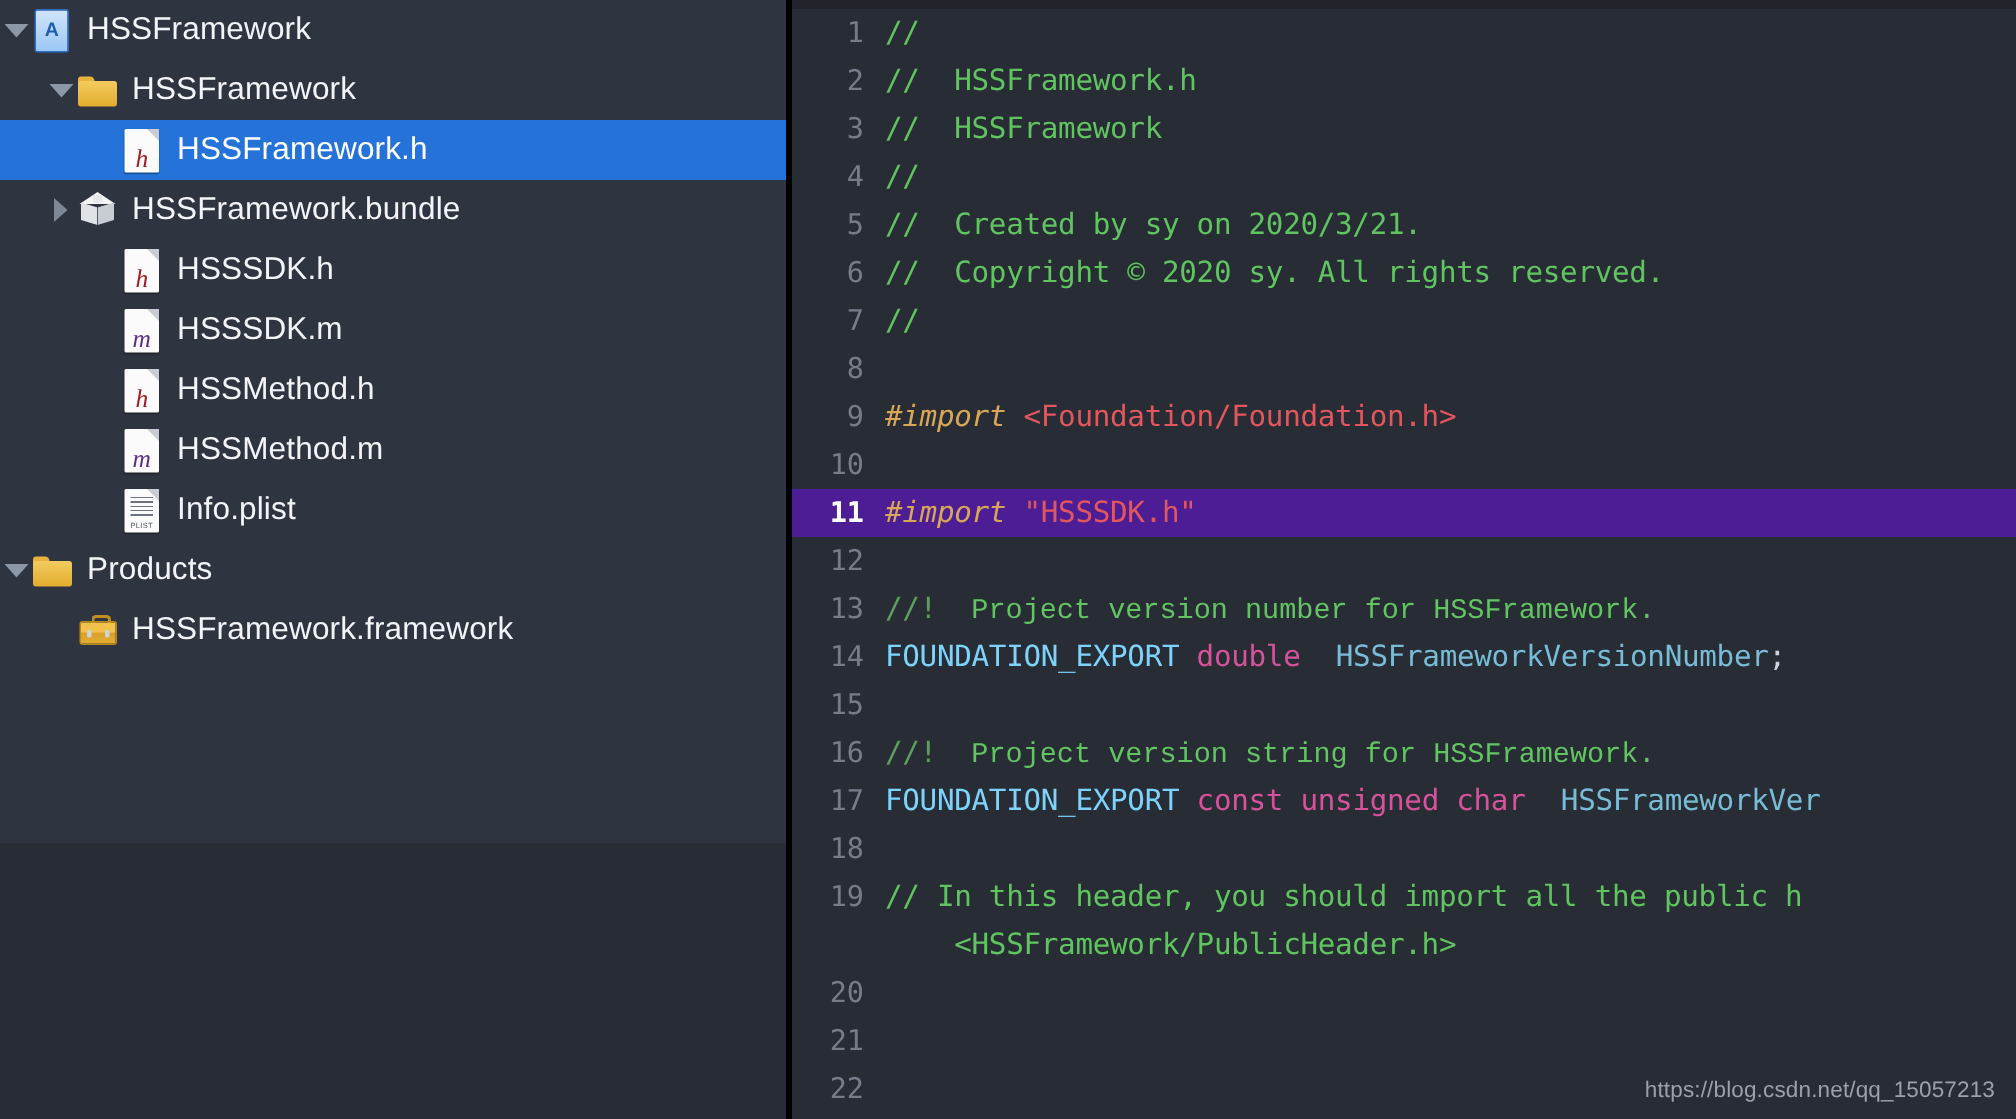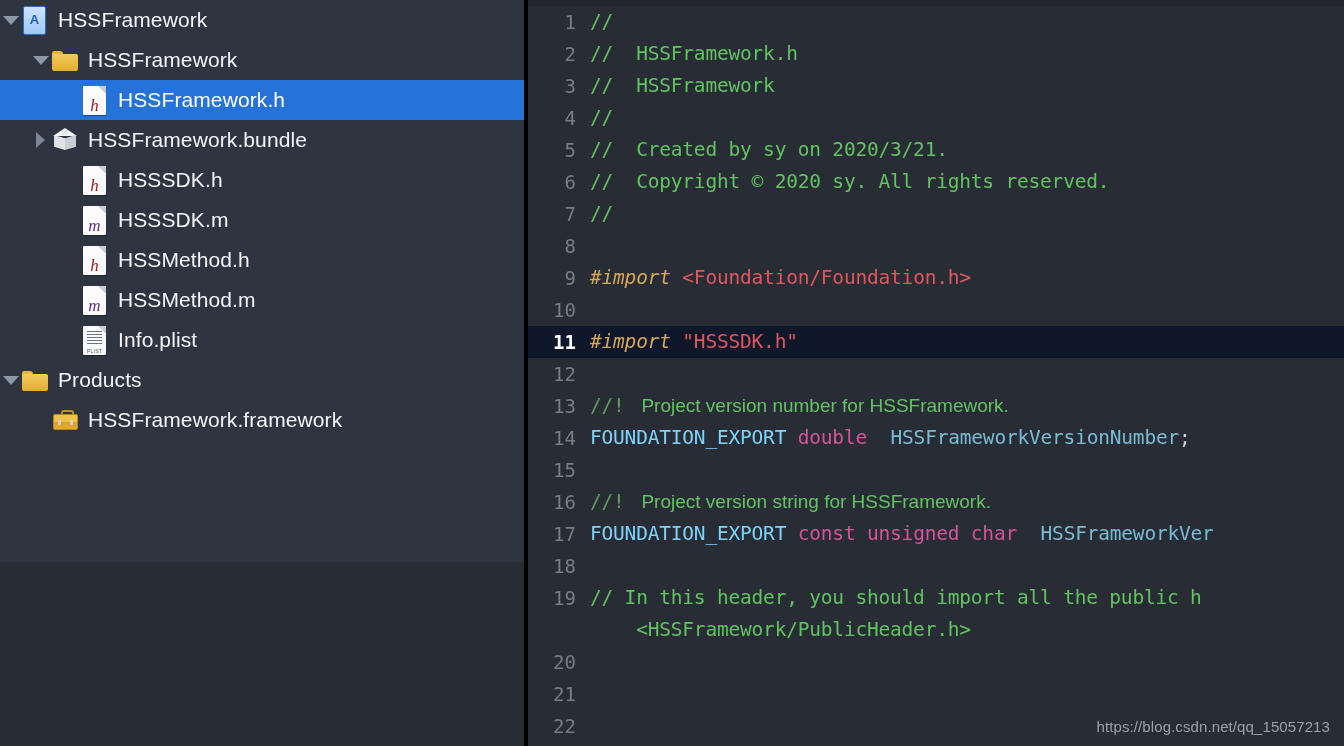--- a/index.html
+++ b/index.html
@@ -255,21 +255,21 @@
   .code-area {
     position: relative;
   }
   .code-line {
     display: flex;
     align-items: flex-start;
     height: 32px;
     white-space: pre;
   }
   .code-line.current {
-    background: #0f172a;
+    background: #4c1d95;
   }
   .code-line.wrapcont {
     height: 32px;
     text-align: right;
   }
   .gutter {
     width: 62px;
     flex: 0 0 62px;
     text-align: right;
     padding-right: 14px;
@@ -285,21 +285,21 @@
   }
   .code-text {
     font-family: "DejaVu Sans Mono", monospace;
     font-size: 19.5px;
     line-height: 32px;
     letter-spacing: -0.2px;
   }
   
   .t-comment   { color: #60c460; }
   .t-docmark   { color: #5f9e5f; }
-  .t-doctext   { color: #62c462; font-family: Liberation Sans, sans-serif; font-size: 19px; letter-spacing: 0; }
+  .t-doctext   { color: #62c462; font-family: Liberation Mono, monospace; font-size: 19px; letter-spacing: 0; }
   .t-pre       { color: #d8a657; font-style: italic; }
   .t-string    { color: #e4565d; }
   .t-keyword   { color: #d6539b; }
   .t-type      { color: #7dd3fc; }
   .t-ident     { color: #78bcd6; margin-left: 12px; }
   .t-punct     { color: #cfd4dc; }
 
   #watermark {
     position: absolute;
     right: 14px;

